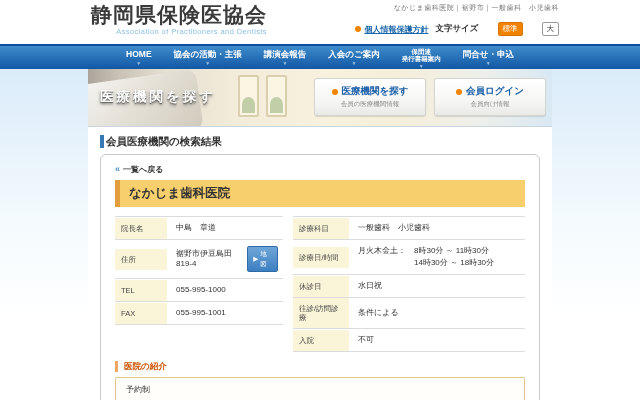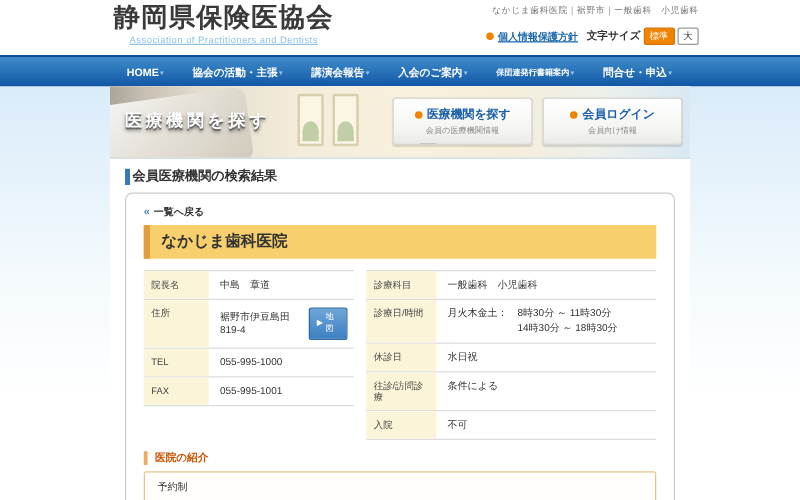--- a/index.html
+++ b/index.html
@@ -7,38 +7,38 @@
   body {
     font-family:"Liberation Sans","DejaVu Sans",sans-serif;
     background:linear-gradient(180deg,#cfe6f6 0%,#dfeefa 25%,#f4fafd 55%,#ffffff 80%);
     color:#333;
   }
   
   .header { background:#fff; height:44px; }
   .header-inner { width:478px; margin:0 auto; position:relative; height:44px; }
   .logo { position:absolute; left:10px; top:3px; cursor:pointer; }
   .logo-title { font-size:21px; font-weight:bold; color:#3a3a3a; letter-spacing:1px; line-height:24px; }
-  .logo-sub { font-size:7.5px; color:#8fc1e4; letter-spacing:.4px; text-align:center;text-decoration:underline; }
+  .logo-sub { font-size:7.5px; color:#8fc1e4; letter-spacing:.4px; text-align:right; }
   .header-right { position:absolute; right:0; top:3px; text-align:right; }
   .crumb { font-size:7px; color:#777; letter-spacing:.5px; }
   .util-line { margin-top:9px; display:flex; align-items:center; justify-content:flex-end; gap:7px; }
   .privacy { display:flex; align-items:center; gap:3px; cursor:pointer; }
   .dot { width:6px; height:6px; border-radius:50%; background:#f08300; display:inline-block; }
   .privacy-label { font-size:8px; color:#1a66aa; font-weight:bold; text-decoration:underline; }
-  .fontsize { display:flex; align-items:center; gap:2px; }
+  .fontsize { display:flex; align-items:center; gap:19px; }
   .fontsize-label { font-size:8.5px; font-weight:bold; color:#333; }
   .fs-btn { font-size:7.5px; padding:1px 4px; border-radius:2px; cursor:pointer; }
   .fs-standard { background:#f08300; color:#fff; border:1px solid #d97400; }
   .fs-large { background:#fff; color:#333; border:1px solid #999; }
   
   .nav { height:25px; border-top:2px solid #0b4f9e;
          background:linear-gradient(180deg,#3f8bca 0%,#2a74ba 45%,#1257a5 100%);
          display:flex; justify-content:center; }
   .nav-inner { width:478px; display:flex; justify-content:center; gap:2px; }
-  .nav-item { display:flex; flex-direction:row; align-items:center; justify-content:center;
+  .nav-item { display:flex; flex-direction:column; align-items:center; justify-content:center;
               padding:1px 10px 0; color:#fff; cursor:pointer; }
   .nav-label { font-size:8.5px; font-weight:bold; line-height:9px; white-space:nowrap; }
   .nav-label-sm { font-size:6.5px; font-weight:bold; line-height:7px; white-space:nowrap; text-align:center; }
   .nav-arrow { font-size:5px; color:#9fc4e8; line-height:6px; margin-top:1px; }
   
   .column { width:464px; margin:0 auto; background:#fff; min-height:274px; padding-bottom:6px; }
   .banner { height:58px; position:relative; overflow:hidden; border-bottom:1px solid #c8d6e2;
     background:linear-gradient(90deg,#aaa49a 0%,#c6bfb2 6%,#e4ded0 16%,#f3ecda 32%,#f8f1de 52%,#f5eedb 68%,#eef0ea 84%,#d9e8f3 100%); }
   .chair { position:absolute; left:-8px; top:8px; width:120px; height:60px;
     background:linear-gradient(135deg,#ffffff 0%,#e7e3da 45%,#cdc6b8 100%); border-radius:10px; transform:rotate(-8deg); opacity:.9; }
@@ -65,21 +65,21 @@
     padding:9px 14px 10px; }
   .back-link { display:flex; align-items:center; gap:3px; cursor:pointer; width:fit-content; }
   .back-icon { color:#4a8fc0; font-size:9px; font-weight:bold; line-height:9px; }
   .back-label { font-size:8px; font-weight:bold; color:#333; }
   .clinic-name { margin-top:5px; background:#f7cf6d; border-left:5px solid #e29e3c;
     padding:5px 9px; font-size:12.5px; font-weight:bold; color:#333; }
   .tables { display:flex; gap:10px; margin-top:9px; }
   .tbl { border-top:1px solid #dcdcdc; }
   .tbl-left { width:168px; }
   .tbl-right { flex:1; }
-  .row { display:flex; border-bottom:1px solid #dcdcdc; }
+  .row { display:flex; border-bottom:1px solid #dcdcdc;align-items:center; }
   .cell-label { background:#faf5d8; width:52px; padding:6px 3px 6px 6px; font-size:7.5px; color:#444; line-height:9px; }
   .tbl-right .cell-label { width:56px; }
   .cell-value { flex:1; padding:6px 3px 6px 9px; font-size:8px; color:#333; line-height:10px; }
   .addr-cell { display:flex; align-items:center; }
   .map-btn { margin-left:auto; margin-right:2px; background:linear-gradient(180deg,#6ea6d8 0%,#3d7fc1 100%);
     border:1px solid #2f6aa8; border-radius:2px; color:#fff; font-size:6.5px; padding:2px 5px;
     display:flex; align-items:center; gap:2px; cursor:pointer; }
   .time-line2 { padding-left:56px; margin-top:2px; }
   .intro-title { margin-top:9px; font-size:8.5px; font-weight:bold; color:#cc5200;
     border-left:3px solid #f0a860; padding-left:6px; line-height:11px; }

